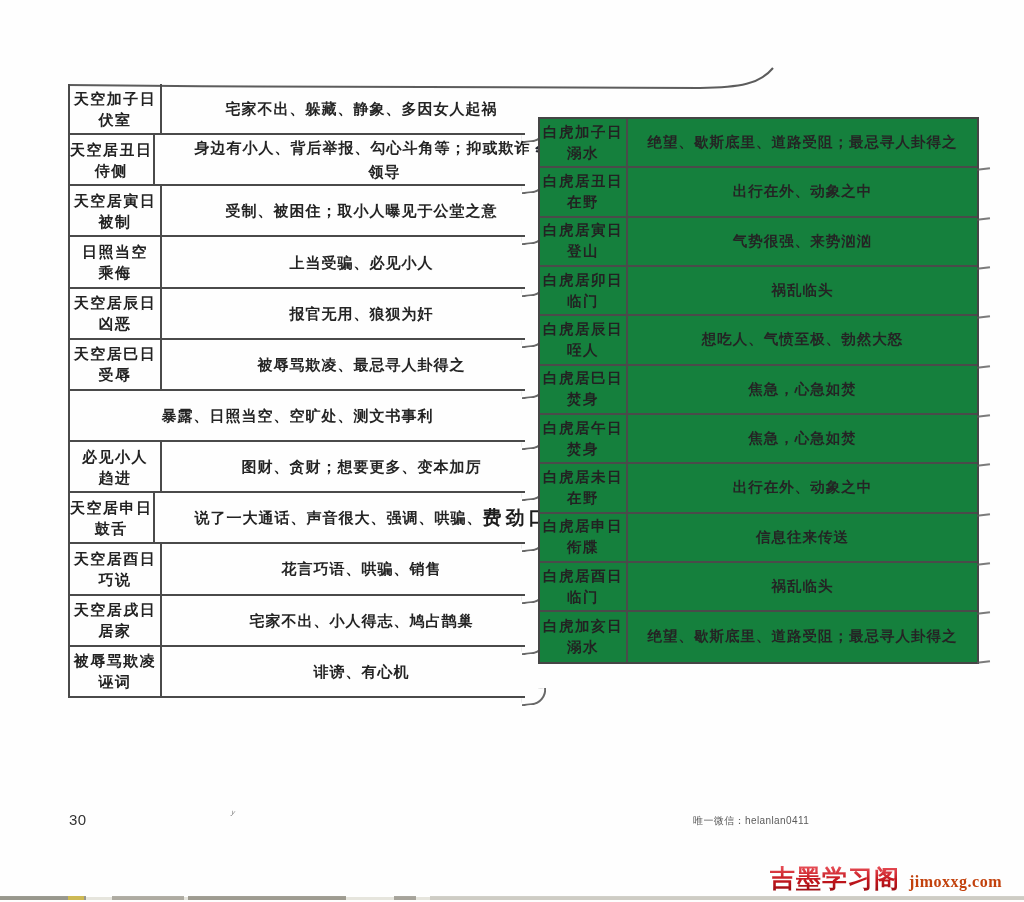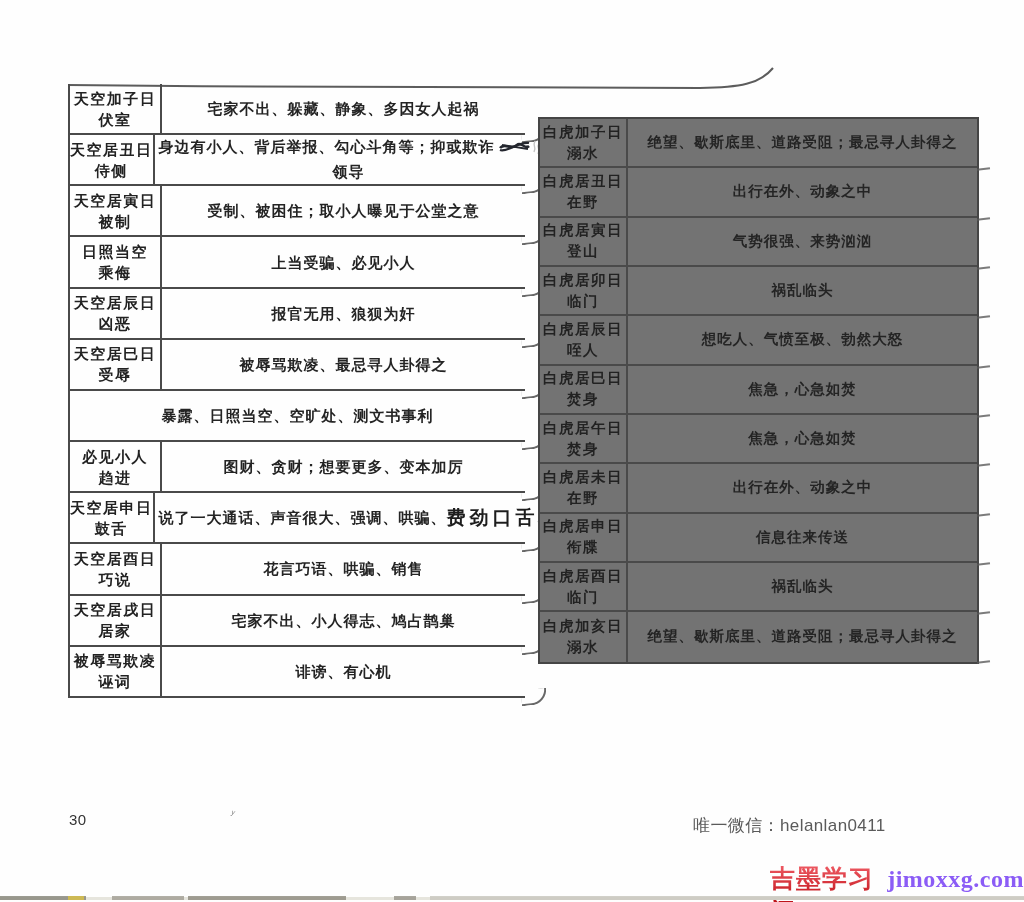--- a/index.html
+++ b/index.html
@@ -12,67 +12,67 @@
   .page{position:absolute;inset:0;background:#fefefe;}
 
   
   .tbl{position:absolute;display:flex;flex-direction:column;box-sizing:border-box;}
   .tbl .row{display:flex;position:relative;box-sizing:border-box;border-bottom:2px solid #4a4a4a;}
   .tbl .cell{box-sizing:border-box;display:flex;flex-direction:column;justify-content:center;align-items:center;}
   .tbl .title{border-right:2px solid #4a4a4a;}
   .title-line{font-size:15px;font-weight:700;letter-spacing:1.5px;line-height:21px;color:#222;white-space:nowrap;}
   .desc{flex:1;overflow:visible;}
   .desc-line{font-size:15px;font-weight:600;letter-spacing:1px;line-height:21px;color:#242424;text-align:center;white-space:nowrap;}
-  .desc-line.wide{align-self:flex-start;padding-left:4px;text-align:left;font-family:Liberation Serif, serif;}
+  .desc-line.wide{align-self:flex-start;padding-left:4px;text-align:left;}
   .annot{font-size:19px;font-weight:700;letter-spacing:4px;color:#1d1d1d;vertical-align:-1px;}
 
   
   #tbl-left{left:68px;top:84px;width:457px;border-left:2px solid #4a4a4a;background:transparent;}
-  #tbl-left .row{height:51.17px;}
+  #tbl-left .row{height:51.17px;gap:36px;}
   #tbl-left .title{width:92px;}
   
   #tbl-left .row::after{
     content:"";position:absolute;right:-22px;bottom:-9px;width:24px;height:14px;
     border-bottom:2px solid #4f4f4f;border-right:2px solid #4f4f4f;
     border-bottom-right-radius:16px;transform:rotate(-6deg);opacity:.85;
   }
 
   
-  #tbl-right{left:538px;top:117px;width:441px;border:2px solid #454545;background:#737373;}
+  #tbl-right{left:538px;top:117px;width:441px;border:2px solid #454545;background:#15803d;}
   #tbl-right .row{height:49.33px;}
   #tbl-right .row:last-child{border-bottom:none;}
   #tbl-right .title{width:88px;}
   #tbl-right .title-line{font-size:14.5px;}
   #tbl-right .desc-line{font-size:14.5px;}
   #tbl-right .row::after{
     content:"";position:absolute;right:-13px;bottom:-4px;width:13px;height:2px;
     background:#5a5a5a;transform:rotate(-7deg);opacity:.8;
   }
   #tbl-right .row:last-child::after{bottom:-1px;}
 
   
   .topline{position:absolute;left:0;top:0;width:1024px;height:110px;pointer-events:none;}
 
   
   .scribble{display:inline-block;vertical-align:-3px;margin-left:4px;}
 
   
   .page-number{position:absolute;left:69px;top:811px;font-size:15px;color:#333;letter-spacing:.5px;}
   .pen-mark{position:absolute;left:231px;top:808px;font-size:10px;color:#777;font-style:italic;transform:rotate(12deg);}
-  .wechat-note{position:absolute;left:693px;top:814px;font-size:17px;color:#5a5a5a;letter-spacing:.4px;}
+  .wechat-note{position:absolute;left:693px;top:814px;font-size:10px;color:#5a5a5a;letter-spacing:.4px;}
 
   .watermark{position:absolute;left:770px;top:862px;display:flex;align-items:baseline;gap:9px;}
   .wm-brand{
     font-size:25px;font-weight:800;letter-spacing:1px;
     background:linear-gradient(180deg,#f2606a 0%,#c3161c 55%,#8f0b10 100%);
     -webkit-background-clip:text;background-clip:text;color:transparent;
   }
   .wm-site{
     font-family:"Liberation Serif","DejaVu Serif",serif;
-    font-size:24px;font-weight:700;color:#8b5cf6;letter-spacing:.5px;
+    font-size:16px;font-weight:700;color:#c2410c;letter-spacing:.5px;
   }
 
   
   .bottom-strip{position:absolute;left:0;top:894px;width:1024px;height:8px;}
   .bottom-strip .base{position:absolute;left:0;top:3px;width:1024px;height:3px;background:#e6e5dd;}
   .bottom-strip .seg{position:absolute;top:2px;height:4px;opacity:.85;}
   .seg1{left:0;width:86px;background:#8a897e;}
   .segdot{left:68px;width:16px;background:#d3bd4e;top:2px;height:4px;position:absolute;opacity:.9;}
   .seg2{left:112px;width:72px;background:#a3a196;}
   .seg3{left:188px;width:158px;background:#908e83;}

